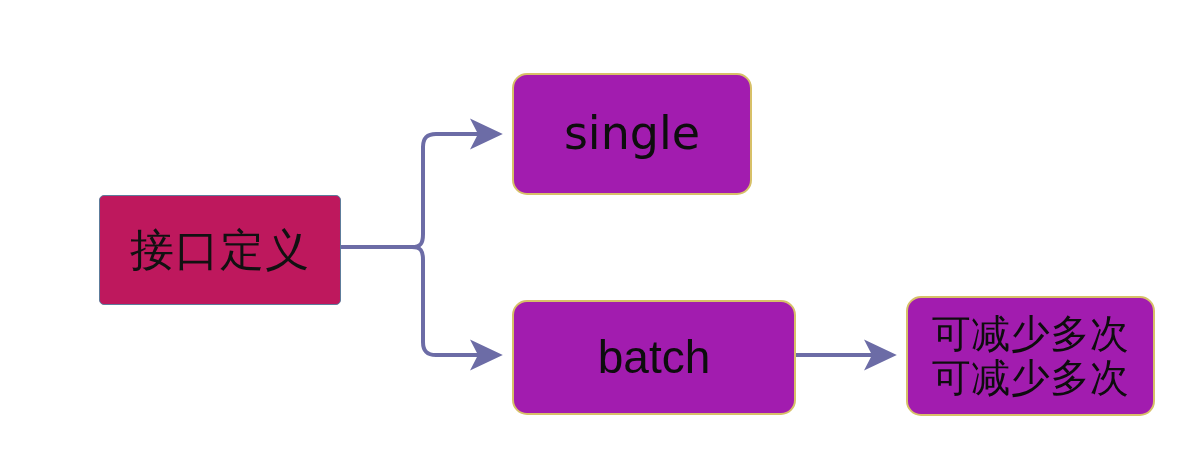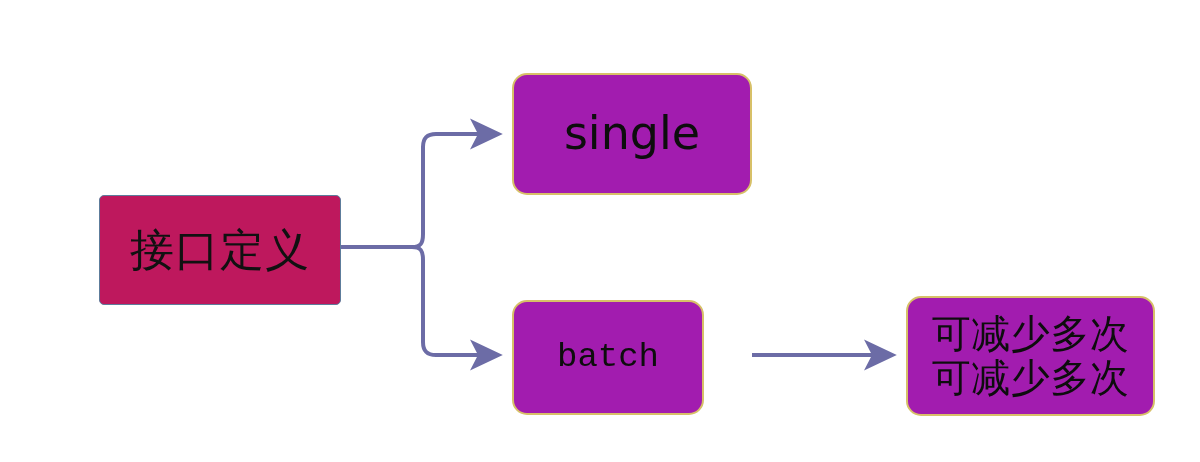--- a/index.html
+++ b/index.html
@@ -62,24 +62,24 @@
     top: 73px;
     width: 240px;
     height: 122px;
     font-size: 46px;
     font-family: "DejaVu Sans", "Liberation Sans", sans-serif;
     font-weight: 400;
   }
   .node-batch {
     left: 512px;
     top: 300px;
-    width: 192px;
+    width: 284px;
     height: 115px;
-    font-size: 34px;
-    font-family: Liberation Mono, monospace;
+    font-size: 46px;
+    font-family: Liberation Sans, sans-serif;
     font-weight: 400;
   }
   .node-result {
     left: 906px;
     top: 296px;
     width: 249px;
     height: 120px;
     font-size: 39px;
     letter-spacing: 0.5px;
     font-family: "DejaVu Sans", "Liberation Sans", sans-serif;

